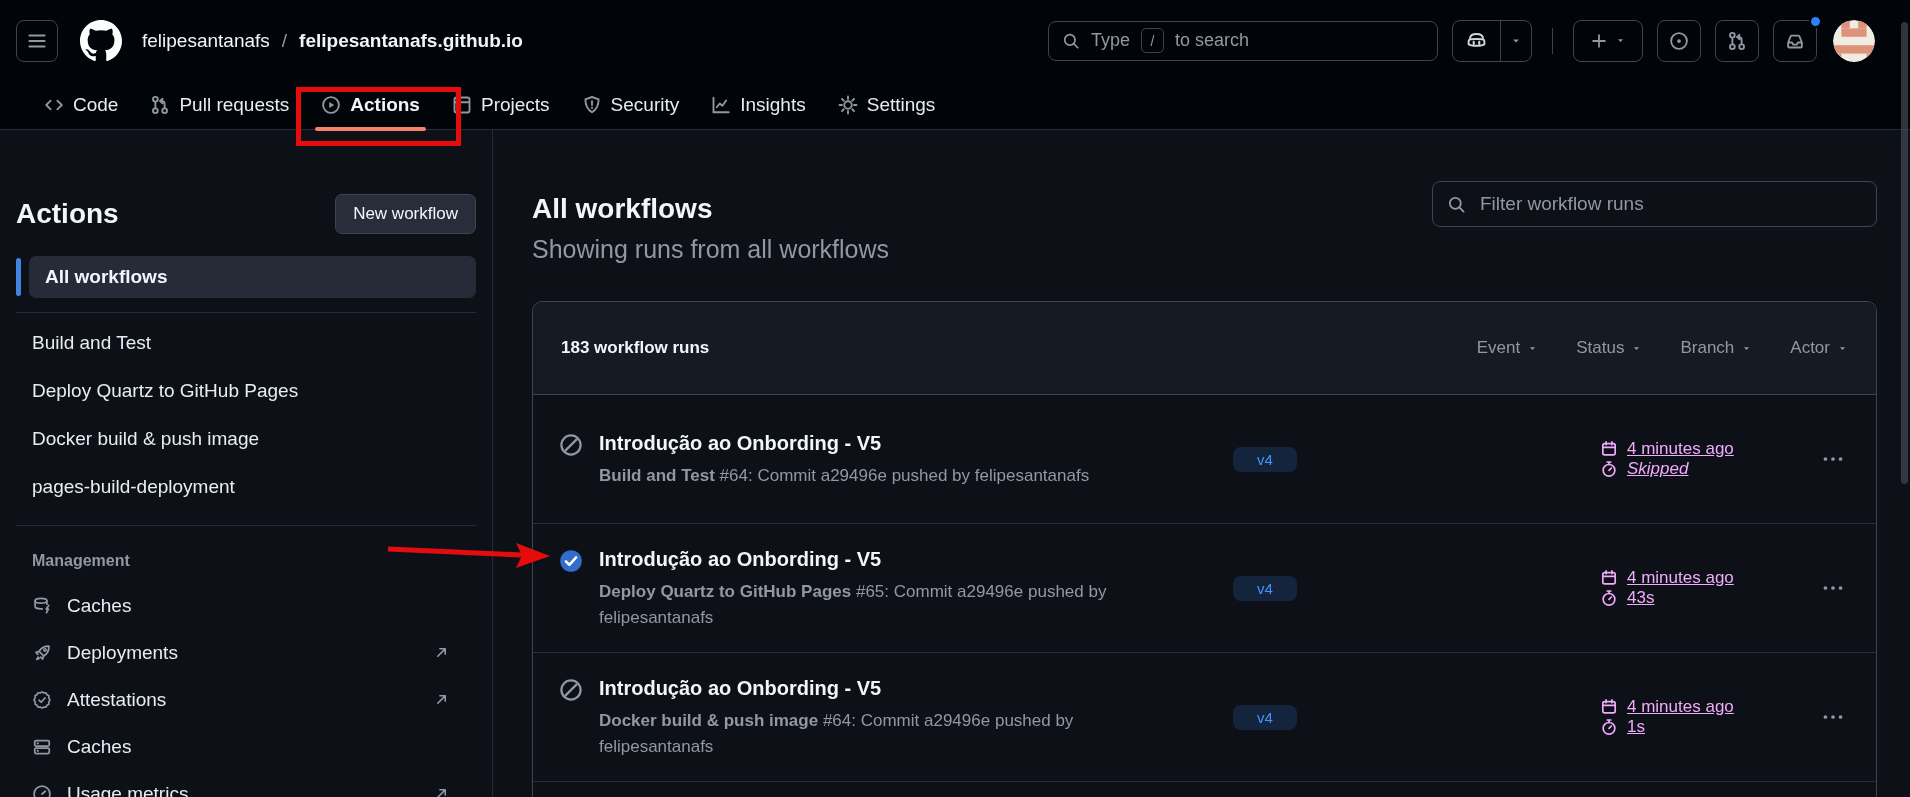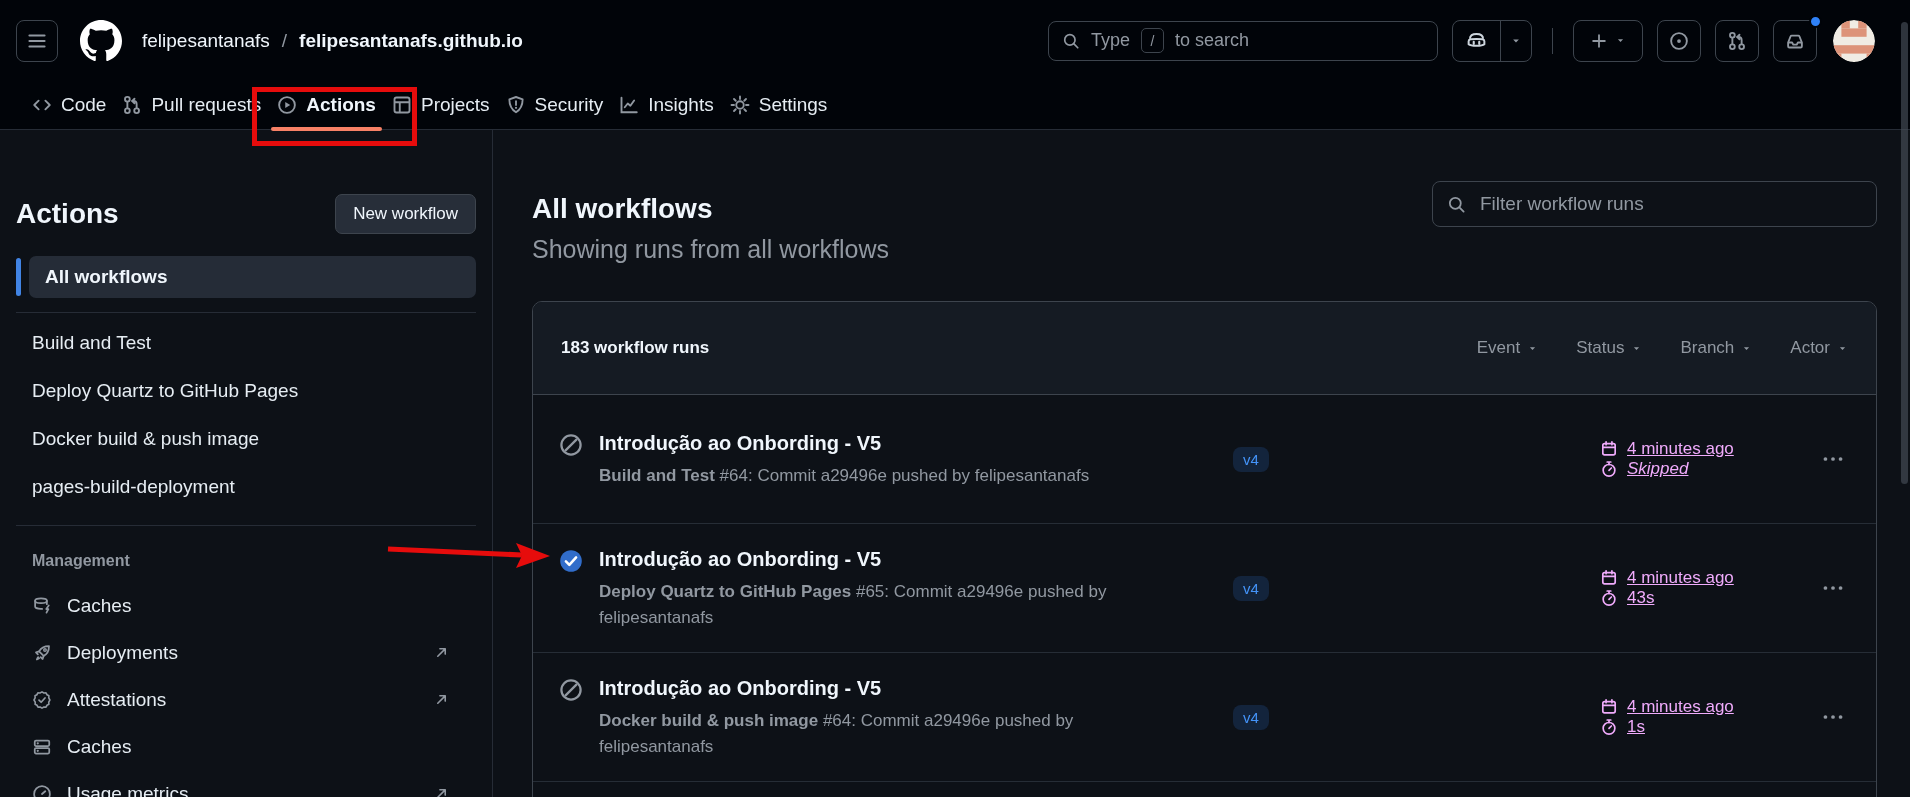--- a/index.html
+++ b/index.html
@@ -39,21 +39,21 @@
   .copilot-btn { display:flex; height:42px; border:1px solid #3d444d; border-radius:8px; align-items:stretch; padding:0; background:transparent; }
   .copilot-main { width:47px; display:flex; align-items:center; justify-content:center; color:#cdd5dd; }
   .copilot-caret { width:31px; border-left:1px solid #3d444d; display:flex; align-items:center; justify-content:center; color:#9198a1; }
   .v-div { width:1px; height:26px; background:#3d444d; margin:0 6px; }
   .plus-btn { width:70px; gap:7px; }
   .inbox-wrap { position:relative; }
   .notif-dot { position:absolute; top:-5px; right:-5px; width:13px; height:13px; border-radius:50%; background:#2f81f7; border:2px solid #010409; }
   .avatar { width:42px; height:42px; border-radius:50%; overflow:hidden; margin-left:2px; cursor:pointer; }
 
   
-  .tab-nav { height:49px; display:flex; align-items:stretch; padding-left:24px; border-bottom:1px solid #262c36; }
+  .tab-nav { height:49px; display:flex; align-items:stretch; padding-left:36px; gap:16px; border-bottom:1px solid #262c36; }
   .tab { position:relative; display:flex; align-items:center; gap:9px; padding:0 8px; font-size:19px; color:#e6edf3; text-decoration:none; cursor:pointer; }
   .tab .ticon { color:#9198a1; display:flex; }
   .tab.active { font-weight:700; color:#f0f6fc; }
   .tab-underline { position:absolute; left:2px; right:2px; bottom:-2px; height:4px; background:#f78166; border-radius:3px; }
   .red-box { position:absolute; left:-17px; right:-33px; top:6px; bottom:-17px; border:5px solid #e60c0c; z-index:6; pointer-events:none; }
 
   
   .content { display:flex; height:667px; }
 
   .sidebar { width:493px; min-width:493px; border-right:1px solid #262c36; padding:64px 16px 0 16px; }
@@ -94,21 +94,21 @@
   .filter-dd { display:flex; align-items:center; gap:7px; color:#9198a1; font-size:17px; background:none; border:none; cursor:pointer; font-family:inherit; padding:0; }
 
   .run-row { display:flex; align-items:center; min-height:129px; padding:0 26px; border-bottom:1px solid #262d36; background:#0d1117; }
   .run-main { display:flex; gap:16px; width:674px; align-items:flex-start; }
   .status-icon { display:flex; margin-top:4px; color:#9198a1; }
   .run-text { max-width:540px; }
   .run-title { display:block; font-size:20px; font-weight:700; color:#f0f6fc; text-decoration:none; line-height:28px; cursor:pointer; }
   .run-sub { font-size:17px; color:#9198a1; line-height:26px; margin-top:6px; }
   .wf-name { font-weight:700; }
   .sub-link { color:#9198a1; text-underline-offset:4px; cursor:pointer; }
-  .badge { background:rgba(56,139,253,0.16); color:#4493f8; font-size:15px; padding:4px 10px; border-radius:8px; cursor:pointer; }
+  .badge { background:rgba(56,139,253,0.16); color:#4493f8; font-size:15px; padding:4px 24px; border-radius:8px; cursor:pointer; }
   .run-meta { margin-left:auto; display:flex; flex-direction:column; color:#f0abfc; font-size:17px; width:212px;text-decoration:underline; }
   .meta-line { display:flex; align-items:center; gap:9px; }
   .italic { font-style:italic; }
   .kebab { color:#9198a1; width:34px; display:flex; justify-content:center; background:none; border:none; cursor:pointer; padding:0; margin-left:4px; }
   .card-filler { height:80px; background:#0d1117; }
 
   
   .anno-arrow { position:absolute; left:384px; top:536px; z-index:7; pointer-events:none; }
   .scroll-thumb { position:absolute; right:2px; top:22px; width:7px; height:462px; background:#474f58; border-radius:4px; opacity:.65; }
   .defs { position:absolute; width:0; height:0; overflow:hidden; }

